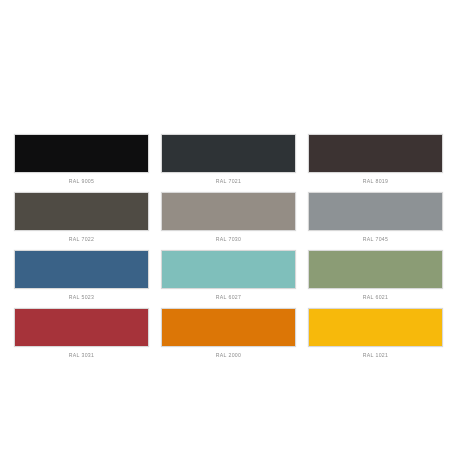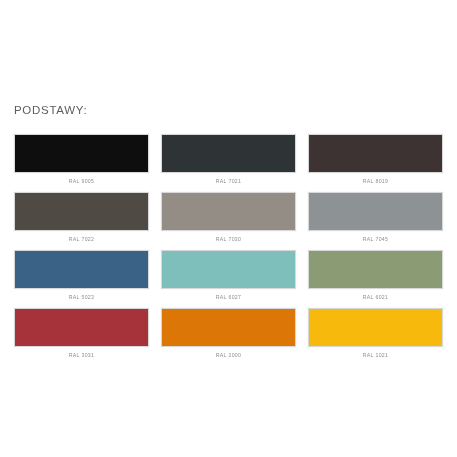--- a/index.html
+++ b/index.html
@@ -70,21 +70,20 @@
     line-height: 8px;
     height: 8px;
     white-space: nowrap;
   }
 </style>
 </head>
 <body>
 
 <div id="palette-sheet" style="background: rgb(255, 255, 255);">
 
-  <div id="palette-title" style="color: rgb(93, 93, 93);">PODSTAWY:</div>
 
   <div id="swatch-grid" style="grid-template-columns: repeat(3, 135px);">
       <div class="swatch-cell">
         <div class="swatch-chip" style="background: rgb(14, 14, 15); border-color: rgb(216, 216, 216);"></div>
         <div class="swatch-label" style="color: rgb(143, 143, 143);">RAL 9005</div>
       </div>
       <div class="swatch-cell">
         <div class="swatch-chip" style="background: rgb(46, 51, 54); border-color: rgb(216, 216, 216);"></div>
         <div class="swatch-label" style="color: rgb(143, 143, 143);">RAL 7021</div>
       </div>

